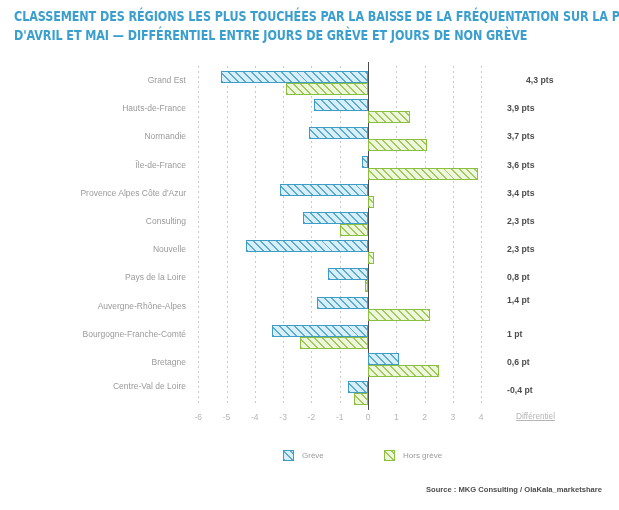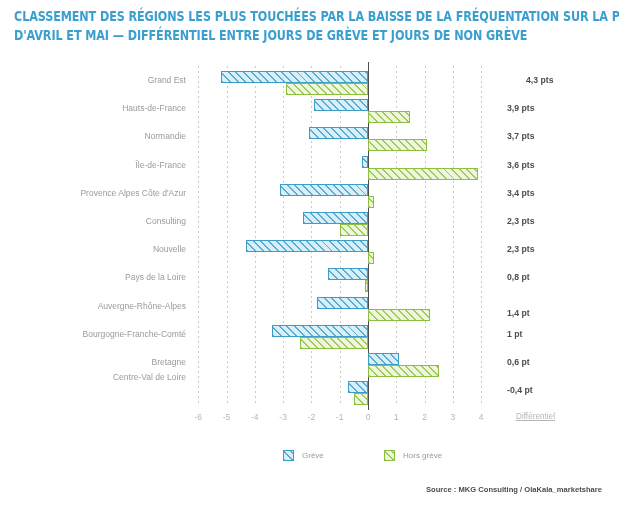--- a/index.html
+++ b/index.html
@@ -137,32 +137,32 @@
     <div class="bar green" style="left: 339.7px; width: 28.3px; top: 162px;"></div>
     <div class="rowlabel" style="top: 182.2px; right: 433px;">Nouvelle</div>
     <div class="vallabel" style="top: 182.2px; left: 507px;">2,3 pts</div>
     <div class="bar blue" style="left: 246.31px; width: 121.69px; top: 178.2px;"></div>
     <div class="bar green" style="left: 368px; width: 5.66px; top: 190.2px;"></div>
     <div class="rowlabel" style="top: 210.4px; right: 433px;">Pays de la Loire</div>
     <div class="vallabel" style="top: 210.4px; left: 507px;">0,8 pt</div>
     <div class="bar blue" style="left: 328.38px; width: 39.62px; top: 206.4px;"></div>
     <div class="bar green" style="left: 365.17px; width: 2.83px; top: 218.4px;"></div>
     <div class="rowlabel" style="top: 238.6px; right: 433px;">Auvergne-Rhône-Alpes</div>
-    <div class="vallabel" style="top: 246px; left: 507px;">1,4 pt</div>
+    <div class="vallabel" style="top: 233px; left: 507px;">1,4 pt</div>
     <div class="bar blue" style="left: 317.06px; width: 50.94px; top: 234.6px;"></div>
     <div class="bar green" style="left: 368px; width: 62.26px; top: 246.6px;"></div>
     <div class="rowlabel" style="top: 266.8px; right: 433px;">Bourgogne-Franche-Comté</div>
     <div class="vallabel" style="top: 266.8px; left: 507px;">1 pt</div>
     <div class="bar blue" style="left: 271.78px; width: 96.22px; top: 262.8px;"></div>
     <div class="bar green" style="left: 300.08px; width: 67.92px; top: 274.8px;"></div>
     <div class="rowlabel" style="top: 295px; right: 433px;">Bretagne</div>
     <div class="vallabel" style="top: 295px; left: 507px;">0,6 pt</div>
     <div class="bar blue" style="left: 368px; width: 31.13px; top: 291px;"></div>
     <div class="bar green" style="left: 368px; width: 70.75px; top: 303px;"></div>
-    <div class="rowlabel" style="top: 310px; right: 433px;">Centre-Val de Loire</div>
+    <div class="rowlabel" style="top: 319px; right: 433px;">Centre-Val de Loire</div>
     <div class="vallabel" style="top: 323.2px; left: 507px;">-0,4 pt</div>
     <div class="bar blue" style="left: 348.19px; width: 19.81px; top: 319.2px;"></div>
     <div class="bar green" style="left: 353.85px; width: 14.15px; top: 331.2px;"></div>
     <div class="tick" style="left: 183.2px; top: 350.4px;">-6</div>
     <div class="tick" style="left: 211.5px; top: 350.4px;">-5</div>
     <div class="tick" style="left: 239.8px; top: 350.4px;">-4</div>
     <div class="tick" style="left: 268.1px; top: 350.4px;">-3</div>
     <div class="tick" style="left: 296.4px; top: 350.4px;">-2</div>
     <div class="tick" style="left: 324.7px; top: 350.4px;">-1</div>
     <div class="tick" style="left: 353px; top: 350.4px;">0</div>

